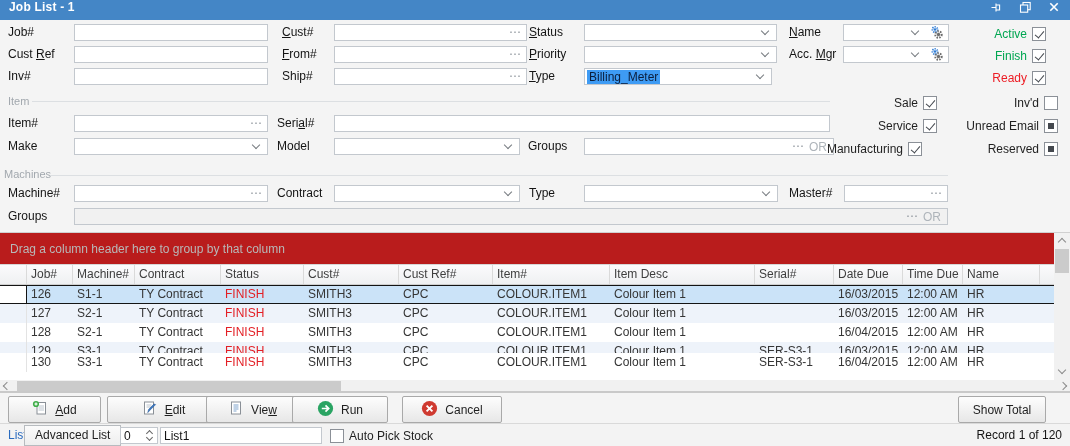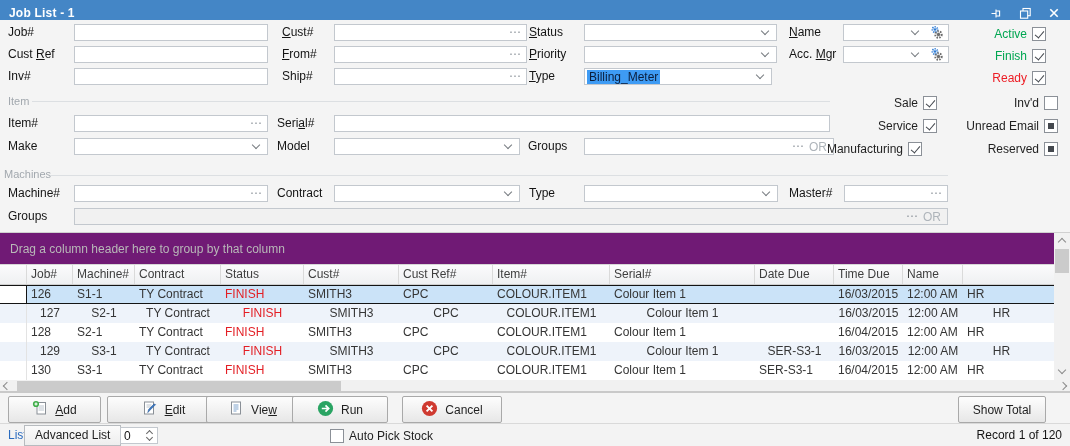--- a/index.html
+++ b/index.html
@@ -1,19 +1,19 @@
 <!DOCTYPE html>
 <html><head>
 <meta charset="utf-8">
 <style>
   * { margin:0; padding:0; box-sizing:border-box; }
   html,body { width:1070px; height:446px; }
   body { font-family:"Liberation Sans", sans-serif; font-size:12px; color:#1f1f1f; background:#e9e9e9; }
   .window { position:relative; width:1070px; height:446px; background:#f4f4f4; overflow:hidden; }
-  .titlebar { position:absolute; top:0; left:0; right:0; height:20px; background:#4486c6; color:#fff; display:flex; align-items:flex-end; padding:0 9px; }
+  .titlebar { position:absolute; top:0; left:0; right:0; height:20px; background:#4486c6; color:#fff; display:flex; align-items:flex-start; padding:0 9px; }
   .titlebar .title { font-weight:bold; font-size:12px; letter-spacing:.2px; }
   .tb-icons { margin-left:auto; display:flex; gap:15px; align-items:center; }
   .tbico { width:14px; height:14px; display:flex; align-items:center; justify-content:center; cursor:pointer; }
   .bodyarea { position:absolute; top:20px; left:0; width:1070px; height:426px; }
 
   .lbl { position:absolute; height:17px; line-height:17px; white-space:nowrap; color:#141414; }
   .fld { position:absolute; height:17px; background:#fff; border:1px solid #c3c8ce; display:flex; align-items:center; }
   .fld.dis { background:#f1f1f1; }
   input.ti { flex:1; min-width:0; border:0; outline:0; background:transparent; font:12px "Liberation Sans",sans-serif; padding:0 3px; height:15px; color:#141414; }
   .ell { flex:none; color:#8e959c; font-size:12px; padding:0 5px; cursor:pointer; line-height:15px; }
@@ -25,26 +25,26 @@
   .chk { position:absolute; display:flex; align-items:center; gap:5px; height:15px; }
   .cbx { width:14px; height:14px; background:#fff; border:1px solid #8b9097; position:relative; flex:none; cursor:pointer; }
   .cb-checked::after { content:""; position:absolute; left:4px; top:1px; width:4px; height:8px; border-right:1.8px solid #44484e; border-bottom:1.8px solid #44484e; transform:rotate(40deg); }
   .cb-indeterminate::after { content:""; position:absolute; left:3px; top:3px; width:6px; height:6px; background:#44484e; }
   .chk .t { white-space:nowrap; }
 
   .grp { position:absolute; color:#a2a8ae; font-size:11px; height:12px; line-height:12px; }
   .gline { position:absolute; height:1px; background:#dcdfe2; }
 
   .gridwrap { position:absolute; left:0; top:212px; width:1070px; height:159px; background:#fff; border-top:1px solid #d0d0d0; }
-  .groupbar { position:absolute; left:0; top:0; width:1054px; height:32px; background:#701a75; border-bottom:1px solid #d6d6d6; color:#b8b8b8; display:flex; align-items:center; padding-left:10px; }
+  .groupbar { position:absolute; left:0; top:0; width:1054px; height:32px; background:#b91c1c; border-bottom:1px solid #d6d6d6; color:#b8b8b8; display:flex; align-items:center; padding-left:10px; }
   .gcols { display:grid; grid-template-columns:27px 46px 62px 86px 83px 95px 94px 117px 145px 79px 69px 60px 77px 1fr; }
   .ghead { position:absolute; left:0; top:32px; width:1054px; height:20px; background:linear-gradient(#fbfbfc,#eff0f2); border-bottom:1px solid #cfcfcf; }
   .ghead > div { border-right:1px solid #dadada; padding:0 4px; line-height:19px; color:#3e3e3e; white-space:nowrap; overflow:hidden; cursor:pointer; }
   .grow { position:absolute; left:0; width:1054px; height:19px; background:#fff; cursor:pointer; }
-  .grow.alt { background:#eef3fa;text-align:center; }
+  .grow.alt { background:#eef3fa; }
   .grow.sel { background:#cbe3f8; border-top:1px solid #141414; border-bottom:1px solid #141414; }
   .grow > div { padding:0 4px; line-height:18px; white-space:nowrap; overflow:hidden; color:#353535; }
   .grow.sel > div { line-height:16px; }
   .c-ind { border-right:1px solid #e3e3e3; }
   .sel .c-ind { background:#fff; border-right:1px solid #141414; }
 
   .vscroll { position:absolute; right:0; top:0; width:16px; height:147px; background:#f1f1f1; }
   .hscroll { position:absolute; left:0; top:147px; width:1070px; height:12px; background:#f1f1f1; }
   .thumbv { position:absolute; left:1px; top:16px; width:14px; height:24px; background:#cbcbcb; cursor:pointer; }
   .thumbh { position:absolute; left:17px; top:1px; width:324px; height:10px; background:#cbcbcb; cursor:pointer; }
@@ -289,20 +289,21 @@
 
       <div class="ghead gcols">
         <div></div>
         <div>Job#</div>
         <div>Machine#</div>
         <div>Contract</div>
         <div>Status</div>
         <div>Cust#</div>
         <div>Cust Ref#</div>
         <div>Item#</div>
+        <div>Item Desc</div>
         <div>Serial#</div>
         <div>Date Due</div>
         <div>Time Due</div>
         <div>Name</div>
         <div style="border-right:none"></div>
       </div>
 
       <div class="grow gcols sel" style="top:52px">
         <div class="c-ind"></div>
         <div>126</div>
@@ -364,21 +365,21 @@
         <div>CPC</div>
         <div>COLOUR.ITEM1</div>
         <div>Colour Item 1</div>
         <div>SER-S3-1</div>
         <div>16/03/2015</div>
         <div>12:00 AM</div>
         <div>HR</div>
         <div></div>
       </div>
 
-      <div class="grow gcols" style="top:128px">
+      <div class="grow gcols" style="top:120px">
         <div class="c-ind"></div>
         <div>130</div>
         <div>S3-1</div>
         <div>TY Contract</div>
         <div style="color: rgb(227, 30, 36);">FINISH</div>
         <div>SMITH3</div>
         <div>CPC</div>
         <div>COLOUR.ITEM1</div>
         <div>Colour Item 1</div>
         <div>SER-S3-1</div>
@@ -449,20 +450,23 @@
     <div class="statusbar">
       <span class="lbl" style="left: 8px; top: 3px; color: rgb(42, 107, 191);">List</span>
       <span class="tabbtn">Advanced List</span>
       <div class="spin">
         <input class="ti" value="0" style="">
         <span class="spinarrs">
             <i class="u"></i>
             <i class="d"></i>
           </span>
       </div>
+      <div class="fld" style="left:160px;top:3px;width:162px">
+          <input class="ti" value="List1" style="">
+        </div>
       <div class="chk" style="left:330px;top:4px">
           <span class="cbx cb-unchecked"></span>
           <span class="t">Auto Pick Stock</span>
         </div>
       <span class="lbl" style="right:8px;top:3px">Record 1 of 120</span>
     </div>
 
   </div>
 </div>
 

